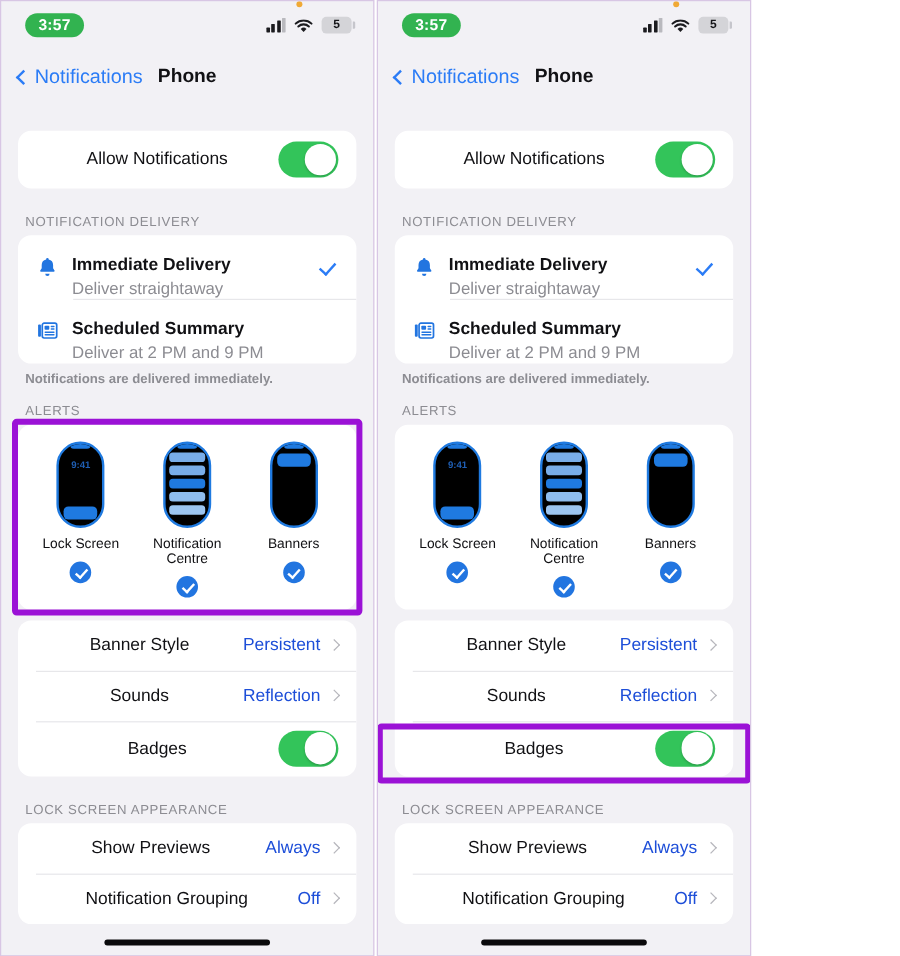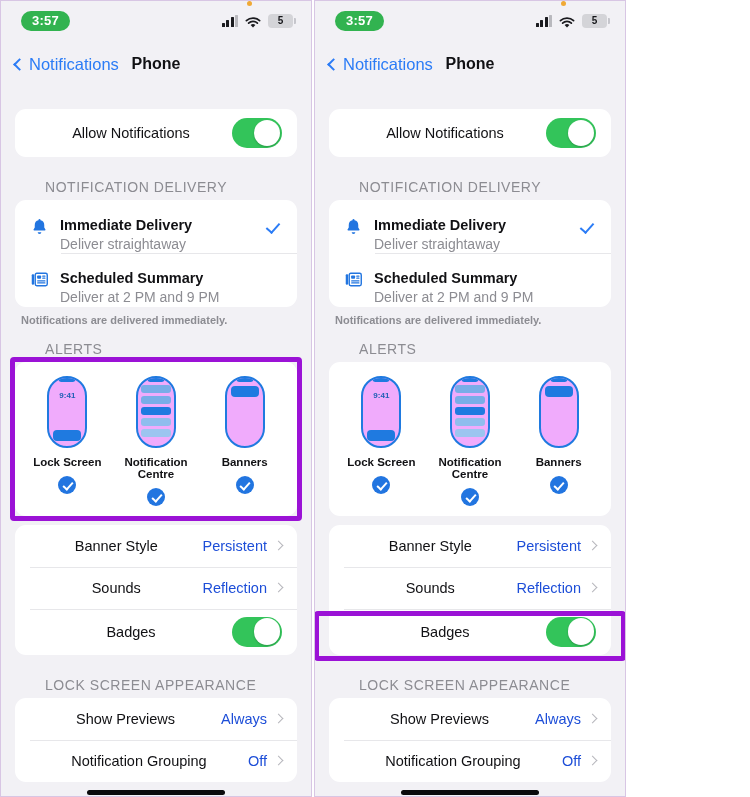--- a/index.html
+++ b/index.html
@@ -112,26 +112,25 @@
     font-size: 16px;
     font-weight: 700;
     color: #111114;
     pointer-events: none;
   }
 
   
   .content { flex: 1 1 auto; padding: 0 0 0 0; position: relative; }
 
   .section-header {
-    font-size: 14px;
+    font-size: 11px;
     letter-spacing: .55px;
     color: #8c8c92;
     text-transform: uppercase;
     padding: 0 20px 5px;
-    margin-left: 24px;
   }
   .section-footer {
     font-size: 11px;
     color: #8c8c92;
     padding: 7px 20px 0;
     font-weight: bold;
   }
 
   .card {
     background: #ffffff;
@@ -209,21 +208,21 @@
     border-radius: 11px;
     margin: 0 14px;
     padding: 14px 8px 10px;
     display: flex;
   }
   .alert-opt { flex: 1 1 33.33%; display: flex; flex-direction: column; align-items: center; }
   .phone-mock {
     width: 40px; height: 72px;
     border: 2.2px solid #1f7ae0;
     border-radius: 20px;
-    background: #f0abfc;
+    background: #000000;
     position: relative;
     overflow: hidden;
   }
   .notch {
     position: absolute; top: -1px; left: 50%; transform: translateX(-50%);
     width: 17px; height: 5px; background: #1f7ae0;
     border-radius: 0 0 3px 3px;
   }
   .mock-time {
     position: absolute; top: 13px; left: 0; right: 0;
@@ -232,21 +231,21 @@
   .mock-bar-bottom {
     position: absolute; left: 4px; right: 4px; bottom: 5px;
     height: 11px; background: #1f7ae0; border-radius: 4px;
   }
   .mock-bar-top {
     position: absolute; left: 4px; right: 4px; top: 8px;
     height: 11px; background: #1f7ae0; border-radius: 4px;
   }
   .mock-list { position: absolute; left: 3px; right: 3px; top: 7px; display: flex; flex-direction: column; gap: 3px; }
   .mock-list span { display: block; height: 8px; border-radius: 3px; }
-  .alert-label { font-size: 11.5px; color: #111114; margin-top: 8px; text-align: center; font-weight: bold; }
+  .alert-label { font-size: 11.5px; color: #111114; margin-top: 8px; text-align: center; }
   .alert-check {
     margin-top: 8px;
     width: 18px; height: 18px; border-radius: 50%;
     background: #2275e0; position: relative;
   }
   .alert-check:before {
     content: ""; position: absolute; left: 6.5px; top: 4px;
     width: 4px; height: 8px;
     border-right: 2px solid #ffffff; border-bottom: 2px solid #ffffff;
     transform: rotate(42deg);

